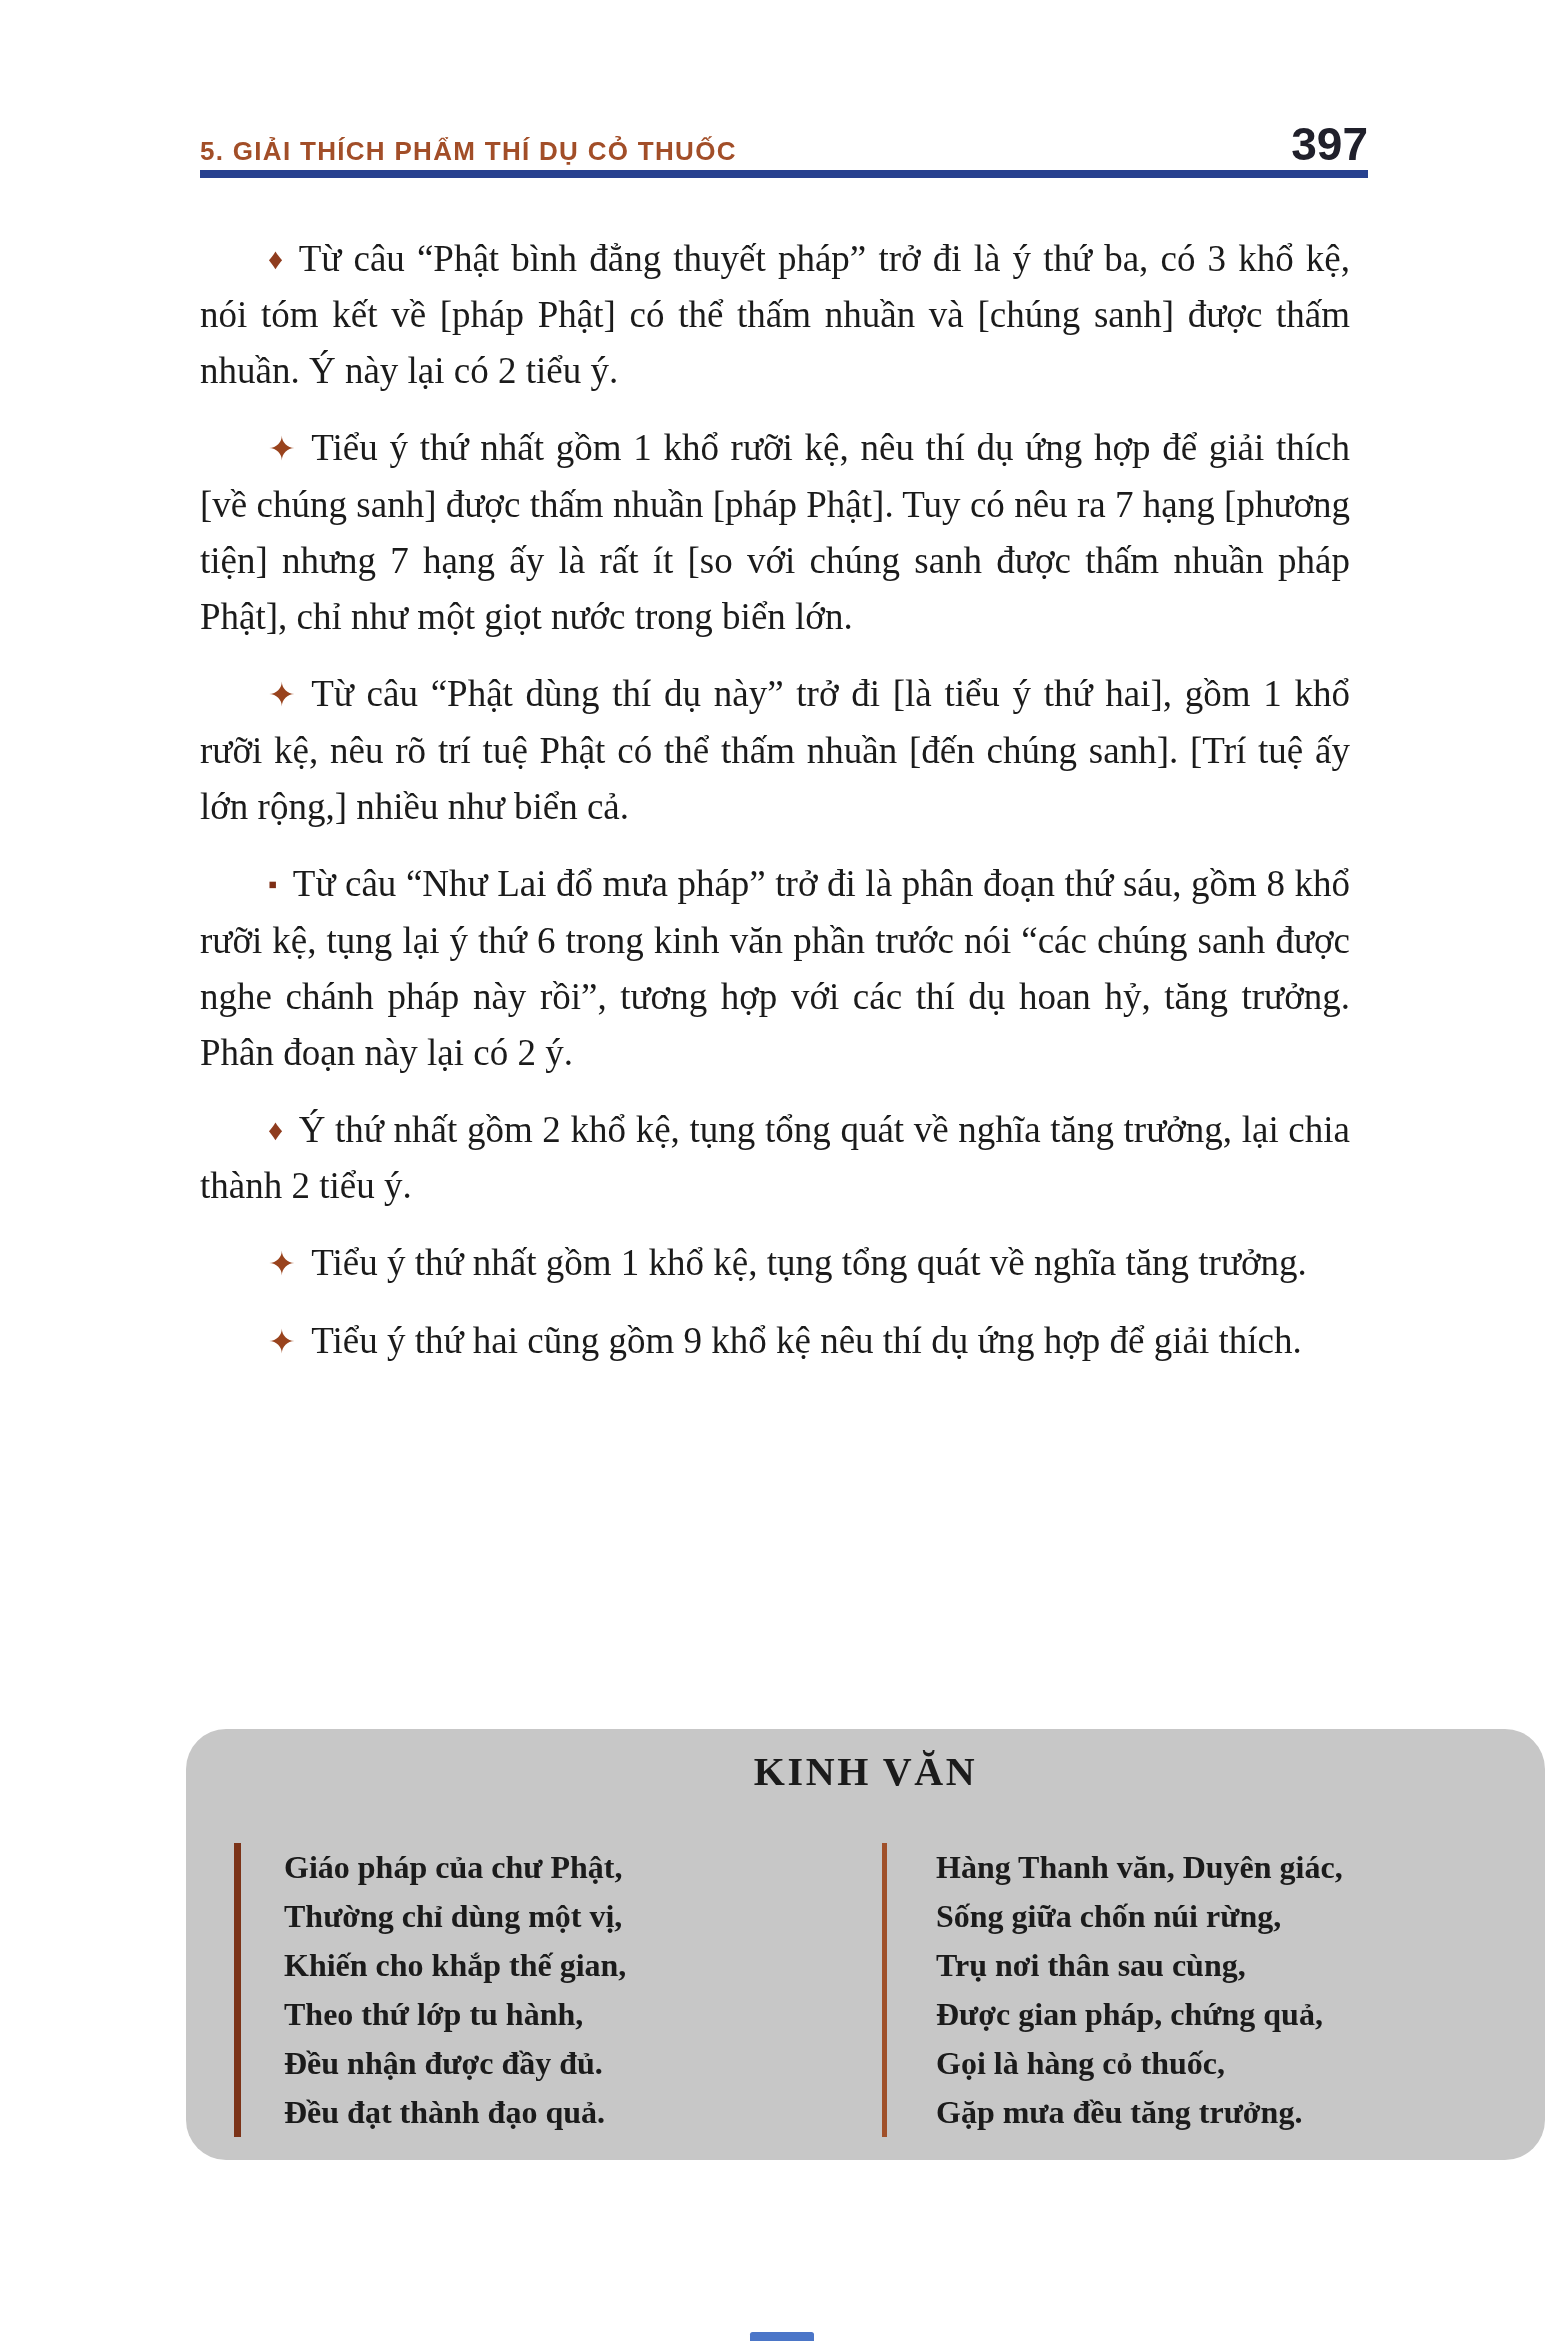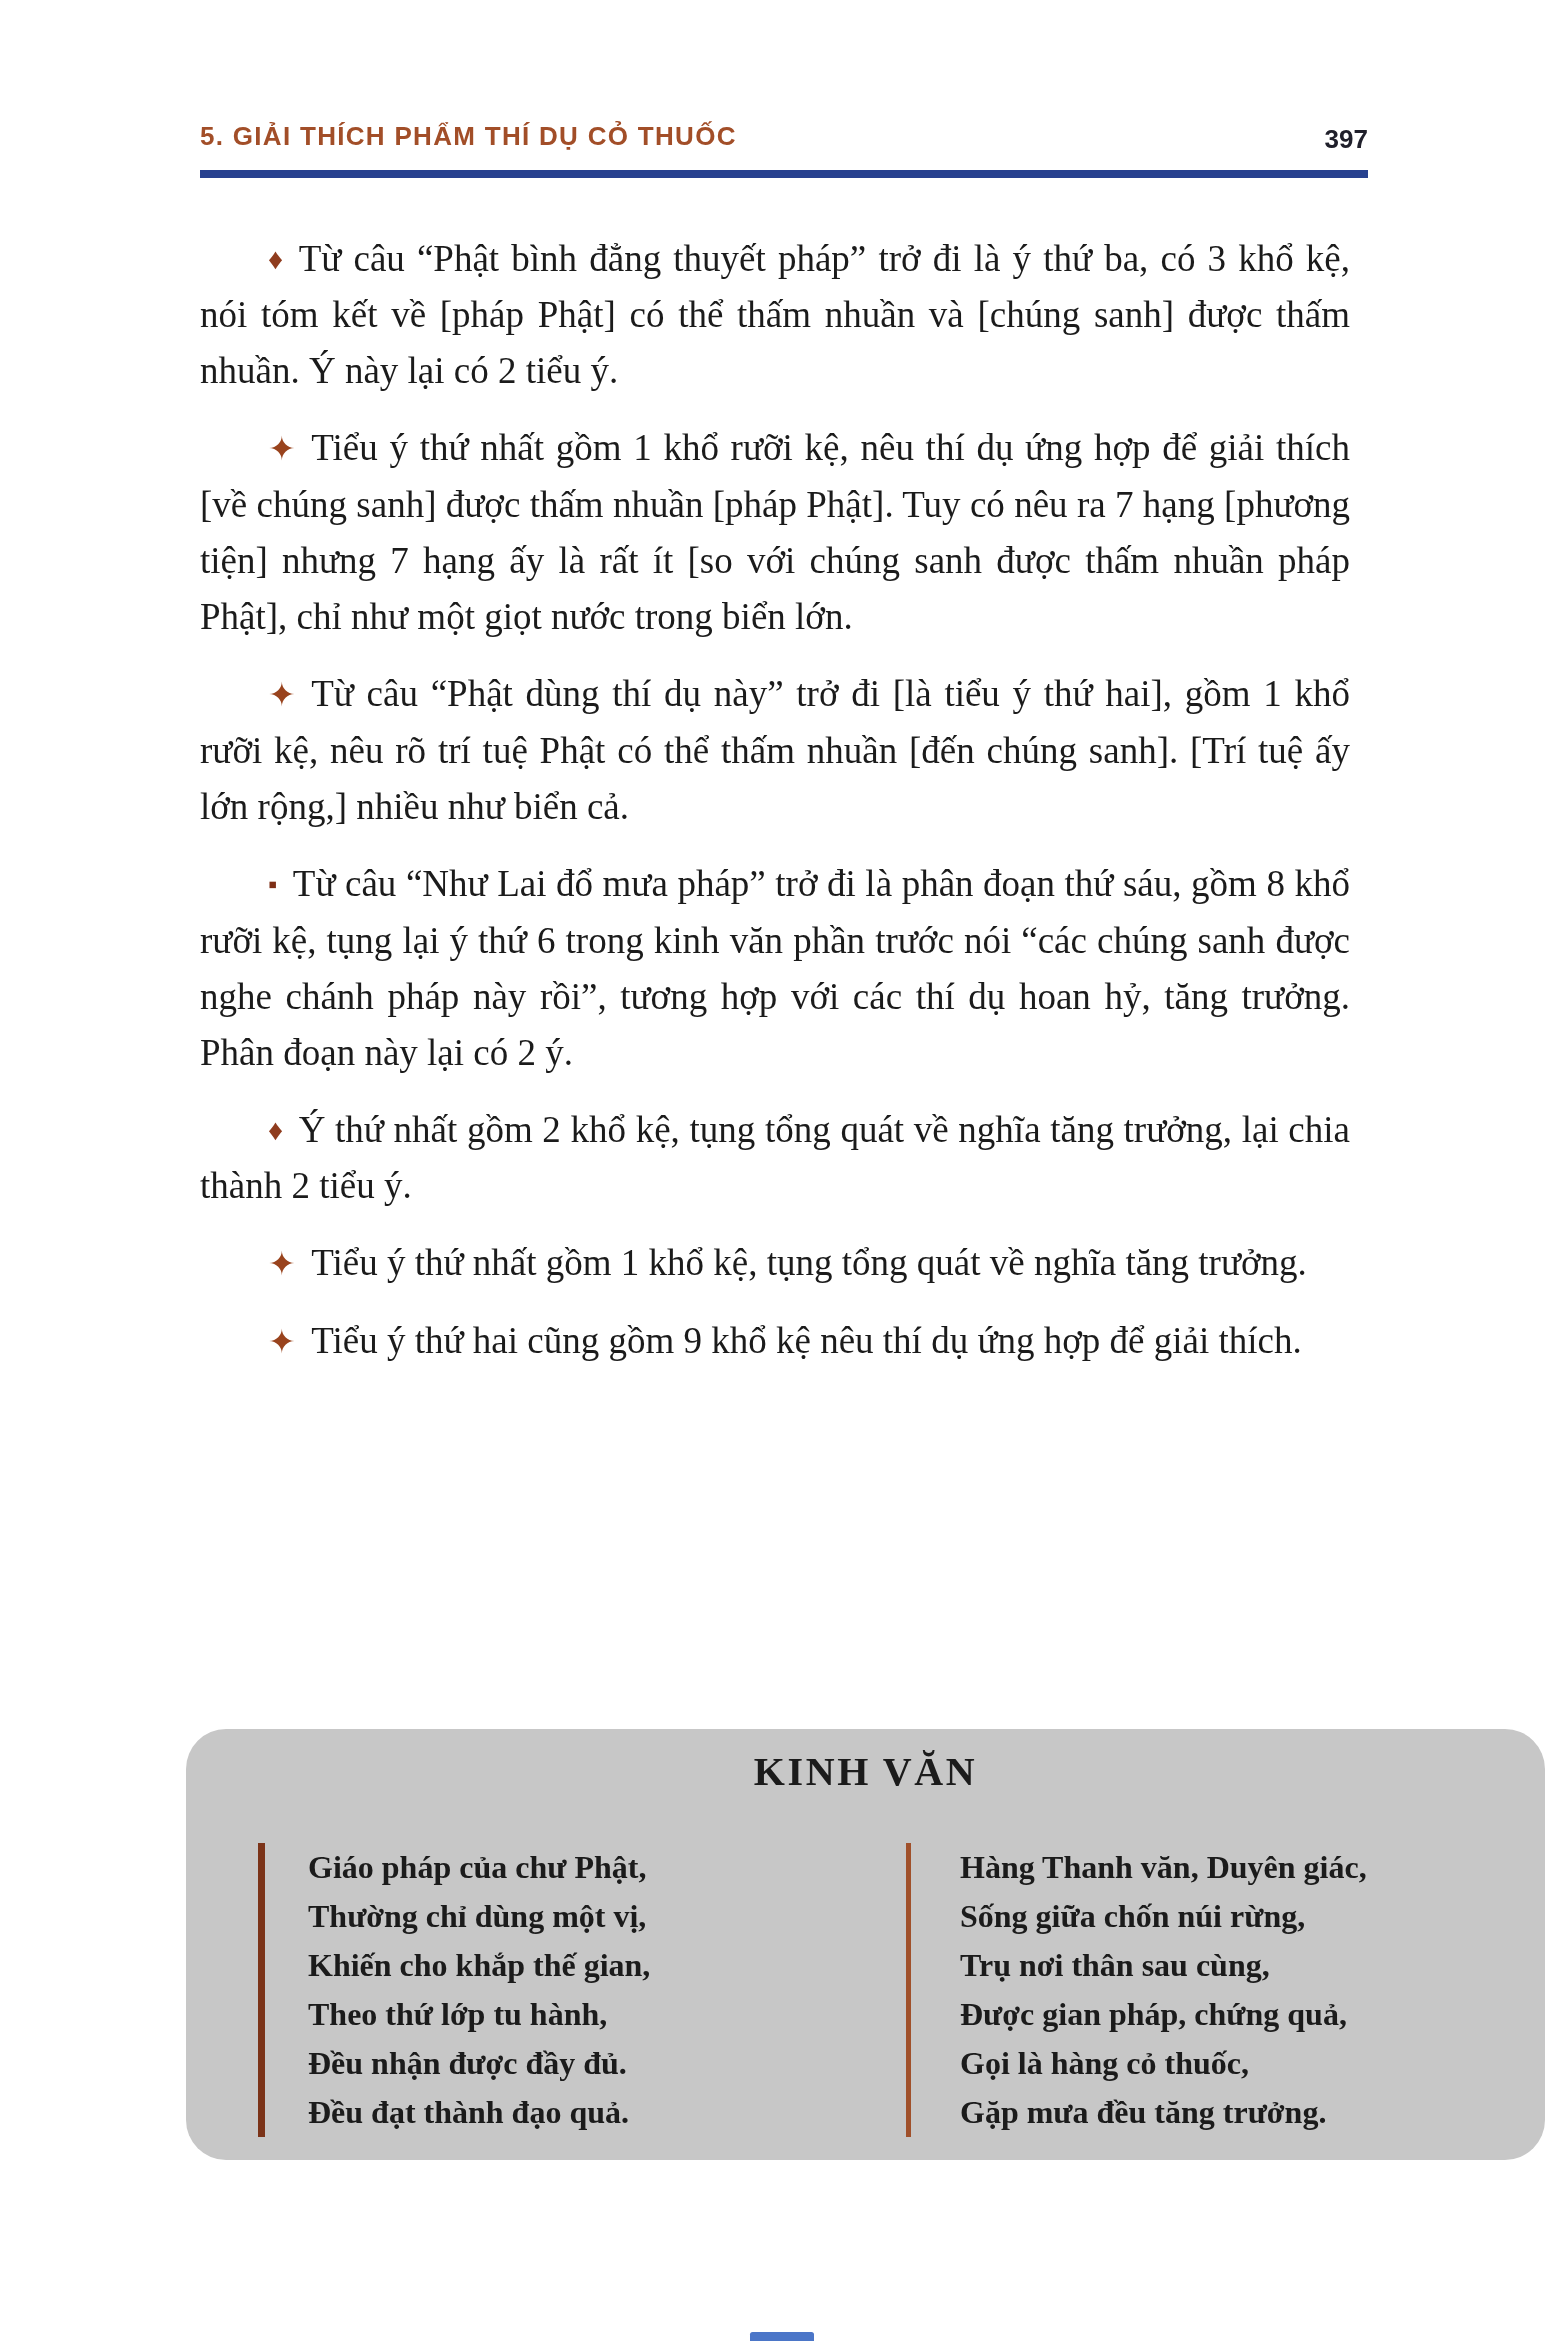--- a/index.html
+++ b/index.html
@@ -19,21 +19,21 @@
     font-family:"Liberation Sans", sans-serif;
     font-weight:bold;
     font-size:26px;
     letter-spacing:1.3px;
     color:#A24E28;
     white-space:nowrap;
   }
   .page-number{
     font-family:"Liberation Sans", sans-serif;
     font-weight:bold;
-    font-size:26px;
+    font-size:46px;
     color:#20202B;
     line-height:1;
   }
   .header-rule{
     position:absolute;left:200px;right:193px;top:170px;
     height:7.8px;background:#27418F;
   }
   
   .body-text{
     position:absolute;left:200px;top:231px;width:1162px;
@@ -61,21 +61,21 @@
   .verse-area{
     position:absolute;left:0;top:114px;width:100%;
     display:flex;
   }
   .verse-col{
     box-sizing:border-box;
     font-weight:bold;font-size:32px;line-height:49px;
     color:#1b1b1b;white-space:nowrap;margin-left:43px;
   }
   .verse-col.left{
-    margin-left:72px;
+    margin-left:48px;
     width:605px;
     border-left:7.8px solid #7B3318;
     padding-left:43px;
   }
   .verse-col.right{
     border-left:5.2px solid #A0502A;
     padding-left:49px;
   }
   .verse-line{display:block;}
   

